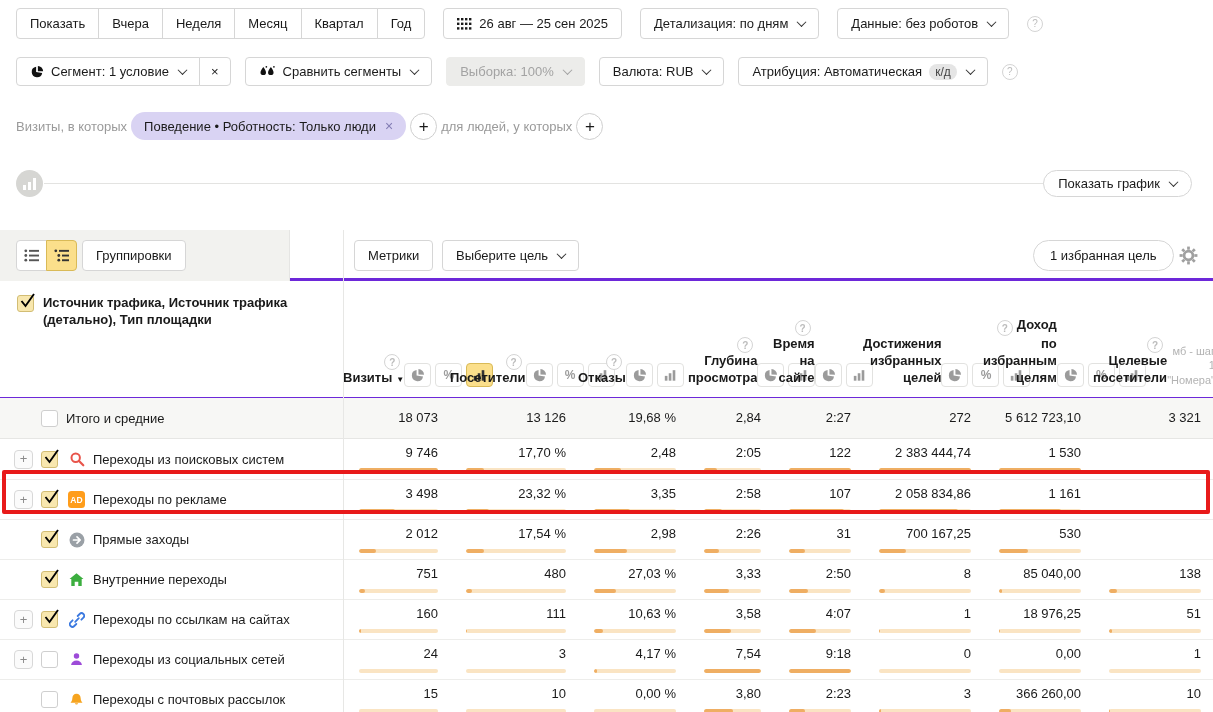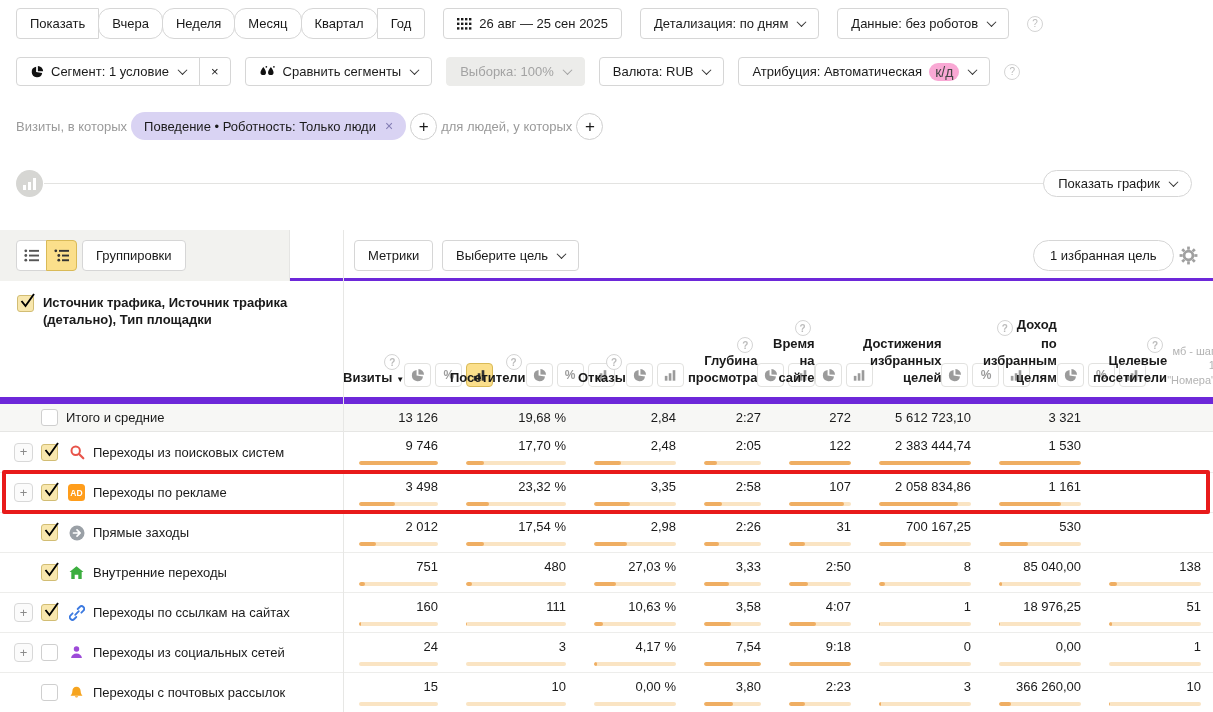--- a/index.html
+++ b/index.html
@@ -16,26 +16,26 @@
   .btn{display:inline-flex;align-items:center;gap:7px;background:#fff;border:1px solid #d6d6d6;
        border-radius:4px;height:31px;padding:0 13px;white-space:nowrap}
   .btn2{height:29px}
   .disabled{background:#ececea;border-color:#ececea;color:#a3a3a3;cursor:default}
   .chev{width:7px;height:7px;border-right:1.4px solid #333;border-bottom:1.4px solid #333;
         transform:rotate(45deg) translate(-1px,-1px);margin-left:3px;flex:none}
   .disabled .chev{border-color:#a3a3a3}
   .help{width:16px;height:16px;border-radius:50%;border:1px solid #d4d4d4;color:#bcbcbc;
         font-size:10px;display:inline-flex;align-items:center;justify-content:center;background:#fff;flex:none}
   .seg{display:flex}
-  .seg .btn{border-radius:12px;margin-left:-1px}
+  .seg .btn{border-radius:0;margin-left:-1px}
   .seg .btn:first-child{border-radius:4px 0 0 4px;margin-left:0}
   .seg .btn:last-child{border-radius:0 4px 4px 0}
   .row1{position:absolute;left:16px;top:8px;display:flex;align-items:center;gap:18px}
   .row2{position:absolute;left:16px;top:57px;display:flex;align-items:center;gap:14px}
-  .badge{background:#f9a8d4;color:#444;border-radius:9px;padding:1px 6px;font-size:14px}
+  .badge{background:#e5e5e5;color:#444;border-radius:9px;padding:1px 6px;font-size:12px}
   .row3{position:absolute;left:16px;top:112px;display:flex;align-items:center;gap:4px}
   .gray{color:#9a9a9a}
   .chip{display:inline-flex;align-items:center;gap:9px;background:var(--chip);border-radius:15px;
         height:28px;padding:0 13px;border:none}
   .chip .x{color:#837cb4;font-size:14px}
   .plus{width:27px;height:27px;border-radius:50%;border:1px solid #cfcfcf;background:#fff;
         display:inline-flex;align-items:center;justify-content:center;font-size:17px;line-height:1;padding:0}
   .chartline{position:absolute;top:168px;left:0;width:1213px;height:31px}
   .c-ic{position:absolute;left:16px;top:2px;width:27px;height:27px;border-radius:50%;background:#d6d6d3;
         display:flex;align-items:center;justify-content:center}
@@ -66,21 +66,21 @@
   .mh{display:flex;flex-direction:row;align-items:flex-end;padding:12px 12px 10px 0}
   .mh .lbl{text-align:right;line-height:1.3;font-weight:bold}
   .mh .lbl .help{vertical-align:-3px;margin-right:4px}
   .sort{font-size:8px;margin-left:4px;color:#111}
   .mh .sub{color:#b3b3b3;font-size:11px;text-align:right;margin-top:3px;max-width:86px;line-height:1.3}
   .tgs{margin-top:auto;display:flex;gap:4px}
   .tg{width:27px;height:24px;border:1px solid #e2e2e0;border-radius:4px;background:#fff;
       display:flex;align-items:center;justify-content:center;padding:0}
   .tg.active{background:var(--sel-y);border-color:#d9ba57}
   .pct{font-weight:bold;font-size:12px}
-  .total{height:35px;background:#f7f7f5;border-top:7px solid #6d28d9;border-bottom:1px solid #e6e6e4}
+  .total{height:42px;background:#f7f7f5;border-top:1px solid #6d28d9;border-bottom:1px solid #e6e6e4}
   .t-row{height:40px;border-top:1px solid #ededeb}
   .t-row:first-child{border-top:none}
   .dim-cell{display:flex;align-items:center;gap:8px;padding-left:14px;overflow:hidden}
   .total .dim-cell{padding-left:41px}
   .exp{flex:none;width:19px;height:19px;border:1px solid #d8d8d8;border-radius:4px;background:#fbfbfb;
        color:#8a8a8a;font-size:13px;line-height:16px;text-align:center;padding:0}
   .exp-sp{flex:none;width:19px}
   .cb{flex:none;width:17px;height:17px;border:1px solid #cfcfcf;border-radius:3px;background:#fff;position:relative;display:inline-block}
   .cb.checked{background:var(--cb-y);border-color:#d2bd74}
   .cb.checked svg{position:absolute;left:0;top:-4px;overflow:visible}
@@ -422,20 +422,23 @@
             </svg>
           </button>
         </div>
       </div>
     </div>
   <div class="grid total" id="total-grid">
     <div class="dim-cell">
       <span class="cb"></span>
       <span class="rlab">Итого и средние</span>
     </div>
+  <div class="num-cell">
+        <span class="num">18 073</span>
+      </div>
       <div class="num-cell">
         <span class="num">13 126</span>
       </div>
       <div class="num-cell">
         <span class="num">19,68 %</span>
       </div>
       <div class="num-cell">
         <span class="num">2,84</span>
       </div>
       <div class="num-cell">

